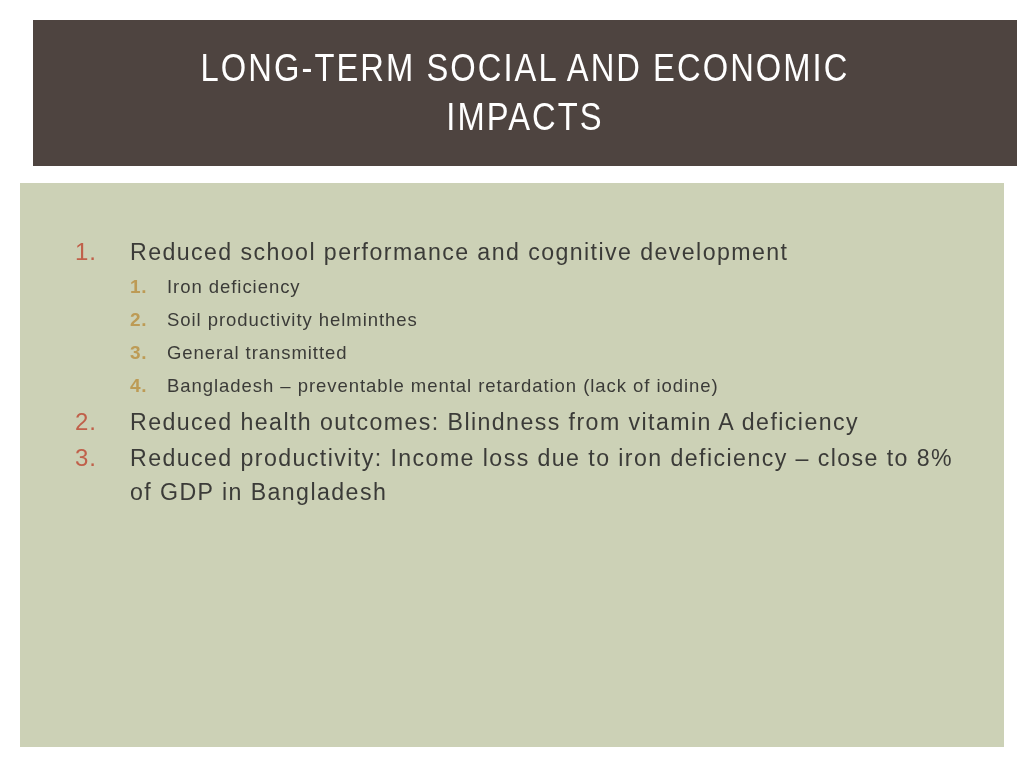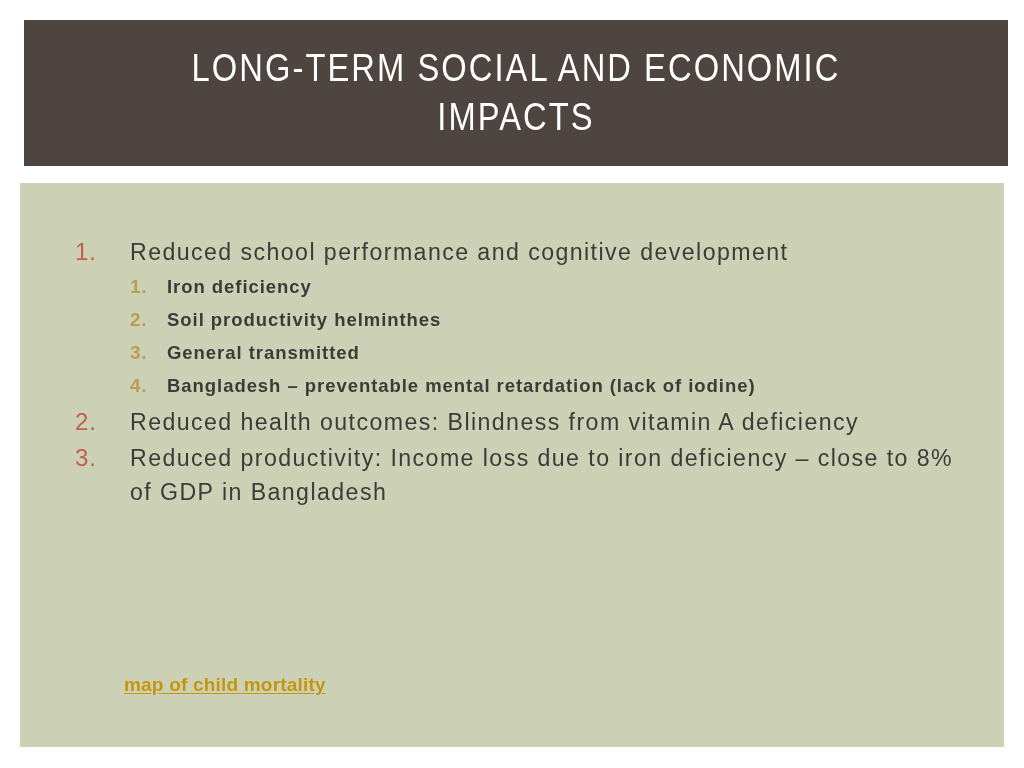--- a/index.html
+++ b/index.html
@@ -18,21 +18,21 @@
   .slide {
     position: relative;
     width: 1024px;
     height: 768px;
     background: #ffffff;
   }
 
   
   .title-bar {
     position: absolute;
-    left: 24px;
+    left: 33px;
     top: 20px;
     width: 984px;
     height: 146px;
     background: #4e4440;
     display: flex;
     align-items: center;
     justify-content: center;
     box-sizing: border-box;
     padding: 0 40px;
   }
@@ -121,21 +121,21 @@
     color: #bd9b55;
     font-size: 19px;
     font-weight: 700;
     letter-spacing: 0.6px;
     line-height: 28px;
   }
   .txt2 {
     display: block;
     color: #3b3b38;
     font-size: 18.5px;
-    font-weight: 700;
+    font-weight: 400;
     letter-spacing: 0.95px;
     line-height: 28px;
   }
 
   
   li.item1.has-sub > .txt1 { margin-bottom: 0; }
   li.item1.spaced { margin-top: 8px; }
 
   
   .link-row {
@@ -197,18 +197,15 @@
         </li>
 
         <li class="item1 spaced">
           <span class="num1">3.</span>
           <span class="txt1">Reduced productivity: Income loss due to iron deficiency – close to 8% of GDP in Bangladesh</span>
         </li>
 
       </ol>
     </div>
 
-    <div class="link-row">
-      <a class="hyperlink">map of child mortality</a>
-    </div>
   </div>
 
 </div>
 
 </body></html>

